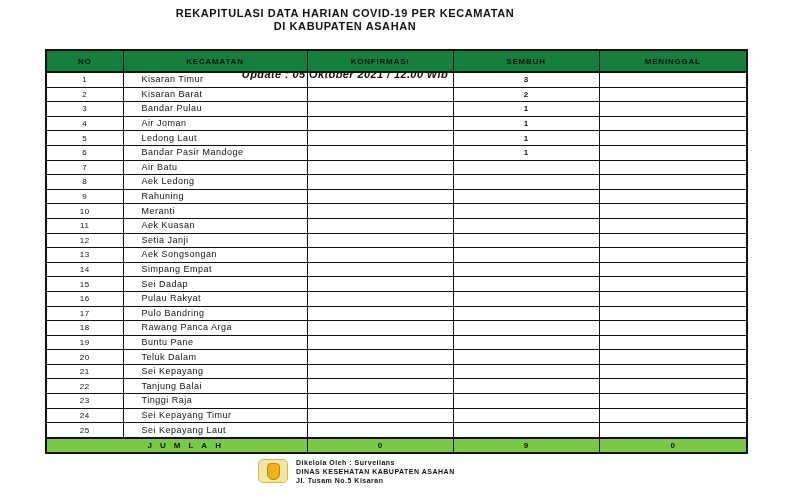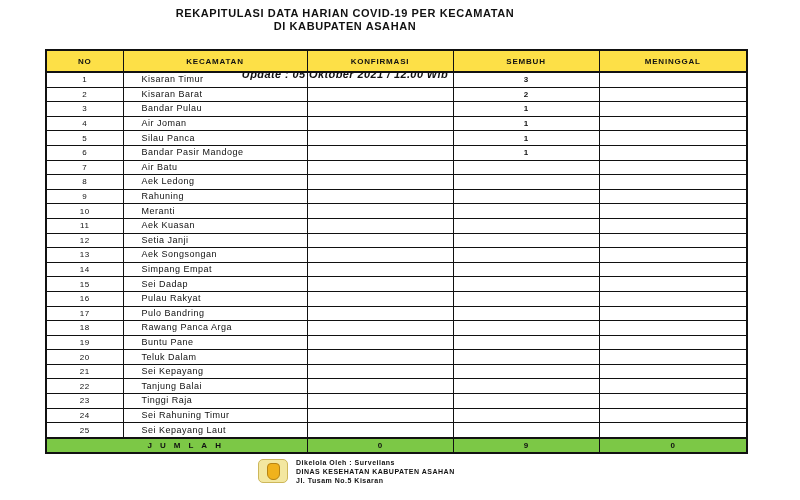--- a/index.html
+++ b/index.html
@@ -12,21 +12,21 @@
   .title-line.sub { font-style: italic; letter-spacing: 0.4px; margin-top: 36px; }
   table.recap {
     position: absolute; left: 45px; top: 49px; width: 701px;
     border-collapse: collapse; table-layout: fixed; border: 2px solid #111;
   }
   table.recap th, table.recap td {
     border: 1px solid #111; padding: 0; height: 13.6px; font-size: 9px; line-height: 13px;
     white-space: nowrap; overflow: hidden;
   }
   table.recap th {
-    background: #fde047; height: 20px; font-size: 8px; font-weight: bold; letter-spacing: 0.8px; text-align: center;
+    background: #15803d; height: 20px; font-size: 8px; font-weight: bold; letter-spacing: 0.8px; text-align: center;
     border-bottom: 2px solid #111;
   }
   table.recap td.no { text-align: center; font-size: 8px; letter-spacing: 0.5px; }
   table.recap td.name { text-align: left; padding-left: 18px; letter-spacing: 0.5px; }
   table.recap td.num { text-align: center; font-size: 8px; font-weight: bold; }
   table.recap tr.total td { background: #7cc846; font-weight: bold; font-size: 8px; text-align: center; border-top: 2px solid #111; height: 13px; }
   table.recap tr.total td.label { letter-spacing: 8px; padding-left: 23px; }
   col.c-no { width: 77px; }
   col.c-kec { width: 184px; }
   col.c-konf { width: 146px; }
@@ -90,21 +90,21 @@
       </tr>
       <tr>
         <td class="no">4</td>
         <td class="name">Air Joman</td>
         <td class="num"></td>
         <td class="num">1</td>
         <td class="num"></td>
       </tr>
       <tr>
         <td class="no">5</td>
-        <td class="name">Silau Panca</td>
+        <td class="name">Ledong Laut</td>
         <td class="num"></td>
         <td class="num">1</td>
         <td class="num"></td>
       </tr>
       <tr>
         <td class="no">6</td>
         <td class="name">Bandar Pasir Mandoge</td>
         <td class="num"></td>
         <td class="num">1</td>
         <td class="num"></td>
@@ -223,21 +223,21 @@
       </tr>
       <tr>
         <td class="no">23</td>
         <td class="name">Tinggi Raja</td>
         <td class="num"></td>
         <td class="num"></td>
         <td class="num"></td>
       </tr>
       <tr>
         <td class="no">24</td>
-        <td class="name">Sei Rahuning Timur</td>
+        <td class="name">Sei Kepayang Timur</td>
         <td class="num"></td>
         <td class="num"></td>
         <td class="num"></td>
       </tr>
       <tr>
         <td class="no">25</td>
         <td class="name">Sei Kepayang Laut</td>
         <td class="num"></td>
         <td class="num"></td>
         <td class="num"></td>

